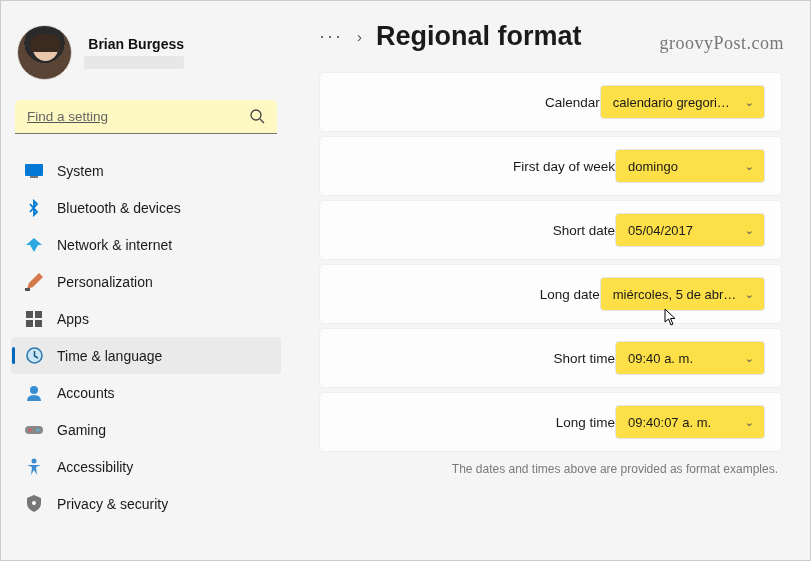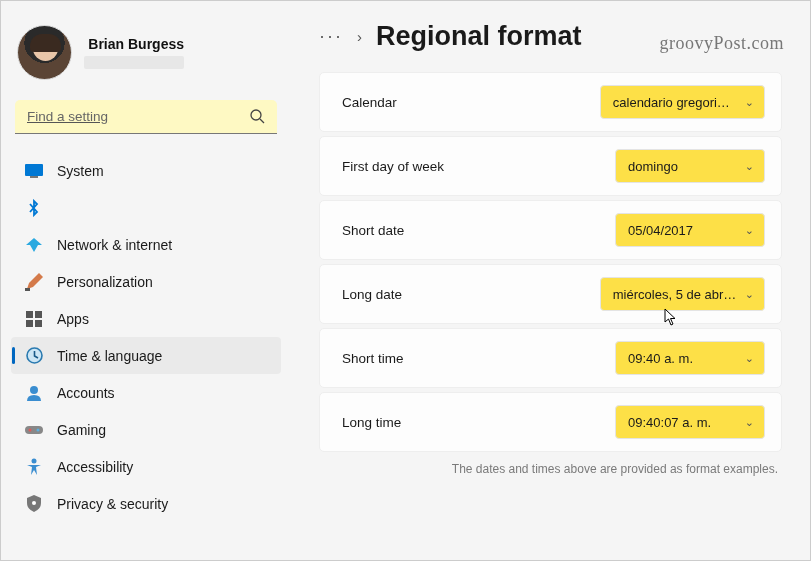--- a/index.html
+++ b/index.html
@@ -26,21 +26,21 @@
   .nav-icon { width: 18px; height: 18px; display:flex; align-items:center; justify-content:center; }
   
   
   .main { flex: 1; padding: 20px 28px 0 28px; position: relative; }
   .crumb-row { display: flex; align-items: center; gap: 14px; margin-bottom: 20px; }
   .crumb-dots { font-size: 18px; color: #555; letter-spacing: 2px; cursor:pointer; }
   .crumb-chevron { font-size: 15px; color: #555; }
   .page-title { font-size: 27px; font-weight: 600; color: #1a1a1a; }
   .watermark { position:absolute; right:26px; top:32px; font-family:"Times New Roman",serif; font-size:18px; color:#777; letter-spacing:0.5px;}
   
-  .card { background: #fdfdfd; border: 1px solid #eee; border-radius: 5px; height: 60px; display: flex; align-items: center; justify-content: space-between; padding: 0 16px 0 22px; margin-bottom: 4px; }
+  .card { background: #fdfdfd; border: 1px solid #eee; border-radius: 5px; height: 60px; display: flex; align-items: center; justify-content: flex-end; padding: 0 16px 0 22px; margin-bottom: 4px; }
   .card-label { font-size: 13.5px; color: #1a1a1a; }
   .dropdown { min-width: 150px; height: 34px; border: 1px solid #e4e4e4; border-radius: 4px; background: #fde047; display: flex; align-items: center; justify-content: space-between; padding: 0 10px 0 12px; font-size: 13px; color: #1a1a1a; cursor:pointer; }
   .dropdown .val { white-space: nowrap; overflow: hidden; text-overflow: ellipsis; max-width: 124px; }
   .chev { font-size: 11px; color: #555; margin-left: 8px; }
   
   .footnote { font-size: 12px; color: #7a7a7a; text-align: right; padding: 6px 4px 0 0; }
   
   .cursor { position:absolute; right:132px; top:307px; width:14px; height:18px; pointer-events:none;}
 </style>
 </head>
@@ -72,20 +72,21 @@
           </svg>
         </span>
       <span>System</span>
     </div>
     <div class="nav-item">
       <span class="nav-icon">
           <svg width="12" height="18" viewBox="0 0 12 18" fill="none" stroke="#0078d4" stroke-width="1.8">
             <path d="M2 5 L9 13 L6 16 L6 2 L9 5 L2 13"></path>
           </svg>
         </span>
+      <span>Bluetooth &amp; devices</span>
     </div>
     <div class="nav-item">
       <span class="nav-icon">
           <svg width="18" height="14" viewBox="0 0 18 14">
             <path d="M9 0 L17 7 L13 7 L9 14 L5 7 L1 7 Z" fill="#2aa9e0"></path>
           </svg>
         </span>
       <span>Network &amp; internet</span>
     </div>
     <div class="nav-item">

